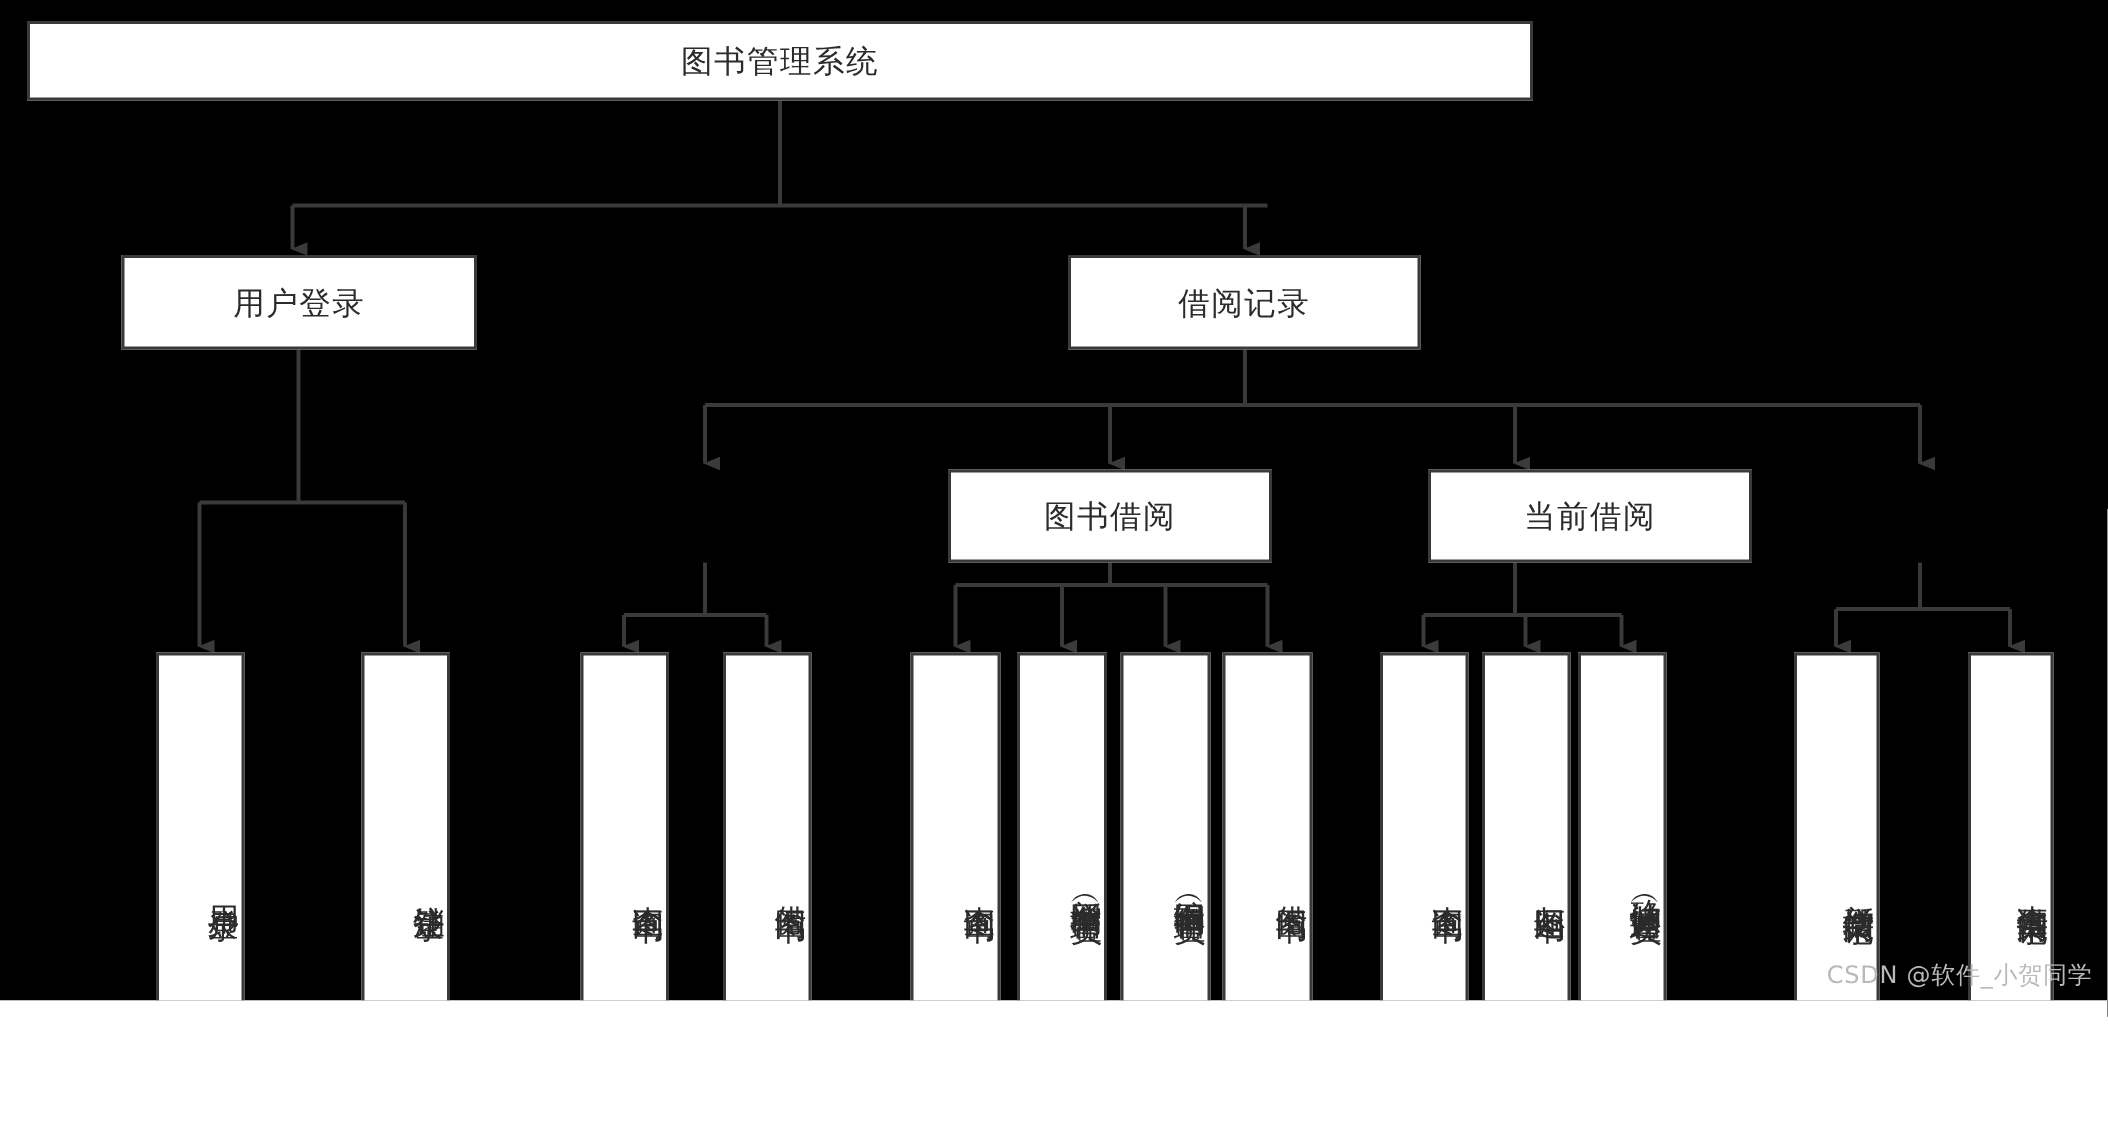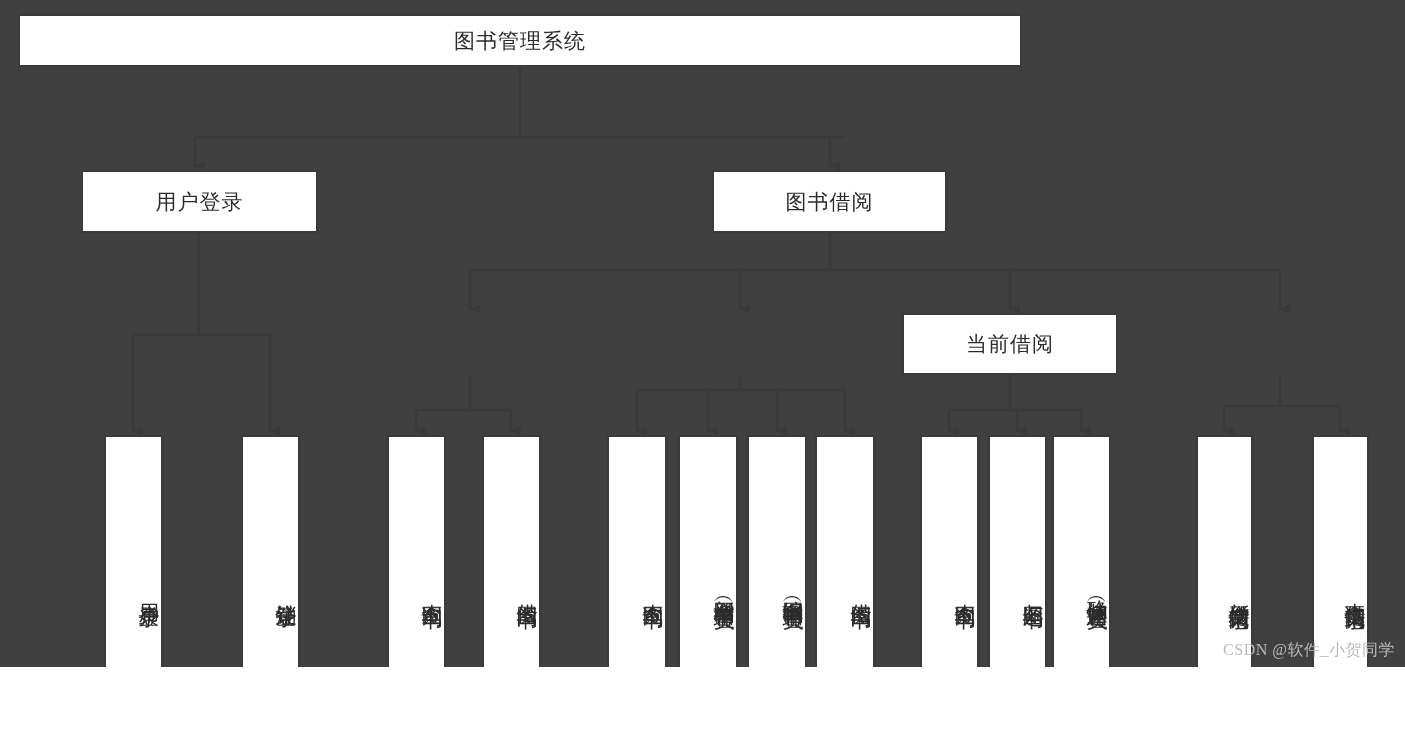--- a/index.html
+++ b/index.html
@@ -7,23 +7,22 @@
     padding: 0;
     background: #ffffff;
   }
   body {
     font-family: "DejaVu Sans", "Liberation Sans", sans-serif;
   }
   #diagram-root {
     position: relative;
     width: 1405px;
     height: 667px;
-    background: #404040;
+    background: #000000;
     overflow: hidden;
-    font-family: Liberation Serif, serif;
   }
   #edges-layer {
     position: absolute;
     left: 0;
     top: 0;
     width: 1405px;
     height: 747px;
     pointer-events: none;
   }
   .node {
@@ -120,24 +119,27 @@
   </svg>
 
   <div class="node horizontal" style="left:18px; top:14px; width:1004px; height:53px;">
     <span class="node-label">图书管理系统</span>
   </div>
 
   <div class="node horizontal" style="left:81px; top:170px; width:237px; height:63px;">
     <span class="node-label">用户登录</span>
   </div>
   <div class="node horizontal" style="left:712px; top:170px; width:235px; height:63px;">
+    <span class="node-label">借阅记录</span>
+  </div>
+
+  <div class="node horizontal" style="left:632px; top:313px; width:216px; height:62px;">
     <span class="node-label">图书借阅</span>
   </div>
-
-  <div class="node horizontal" style="left:902px; top:313px; width:216px; height:62px;">
+  <div class="node horizontal" style="left:952px; top:313px; width:216px; height:62px;">
     <span class="node-label">当前借阅</span>
   </div>
 
   <div class="node vertical" style="left:104px; top:435px; width:59px; height:300px;">
     <span class="node-label">用户登录</span>
   </div>
   <div class="node vertical" style="left:241px; top:435px; width:59px; height:300px;">
     <span class="node-label">注销登录</span>
   </div>
   <div class="node vertical" style="left:387px; top:435px; width:59px; height:300px;">

